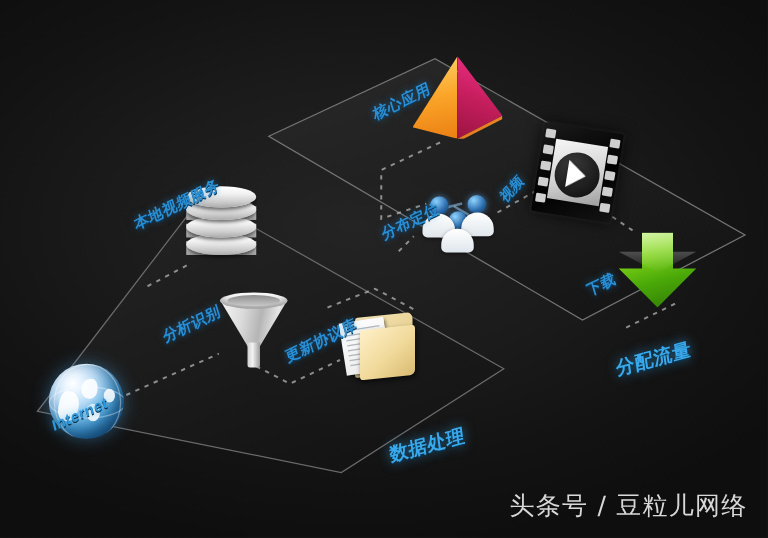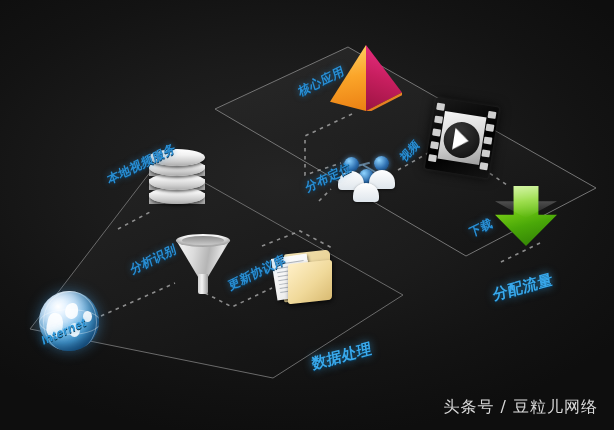--- a/index.html
+++ b/index.html
@@ -38,21 +38,21 @@
   #lab-video   {left:402px; top:152px; font-size:11px; transform:rotate(-48deg) skewX(-10deg);}
   #lab-down    {left:470px; top:225px; font-size:12px; transform:rotate(-26deg) skewX(-9deg);}
   #lab-dataproc{left:312px; top:355px; font-size:15px; transform:rotate(-15deg) skewX(-7deg);}
   #lab-traffic {left:493px; top:286px; font-size:15px; transform:rotate(-15deg) skewX(-7deg);}
   #lab-internet{left:42px;  top:334px; font-size:12px; transform:rotate(-24deg) skewX(-10deg);
                 color:#2f9ade;text-shadow:0 1px 0 #073148,0 0 7px rgba(50,160,220,.6);}
 
   
   #watermark{
     position:absolute;right:16px;bottom:12px;
-    color:#d8d8d8;font-size:16px;letter-spacing:1px;
+    color:#d8d8d8;font-size:20px;letter-spacing:1px;
     font-family:"DejaVu Sans","Liberation Sans",sans-serif;
   }
 
   
   .icon{position:absolute;}
 
   
   #globe{left:39px;top:291px;width:60px;height:60px;}
   #globe .ball{
     width:60px;height:60px;border-radius:50%;

